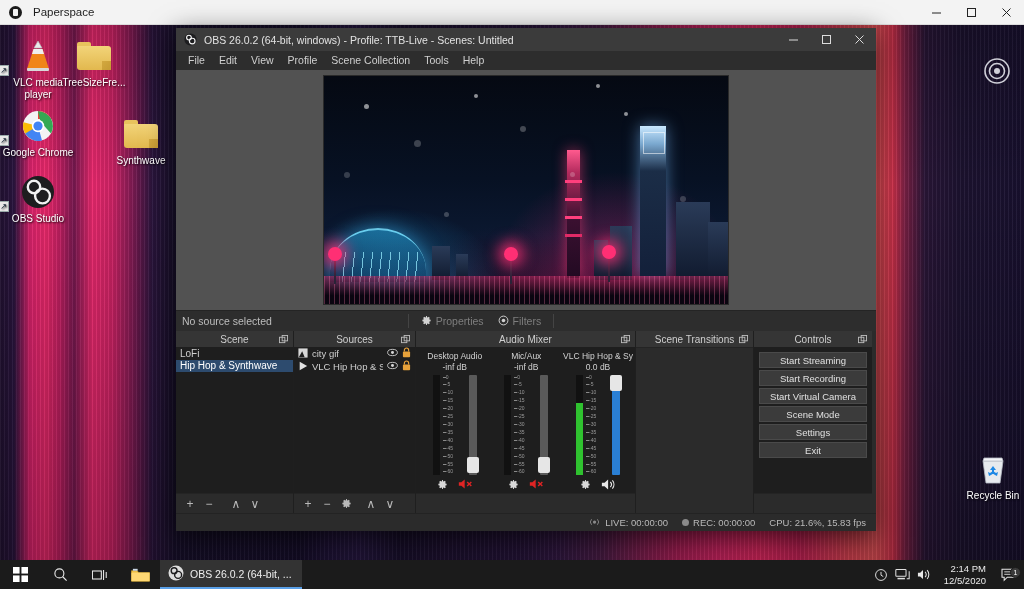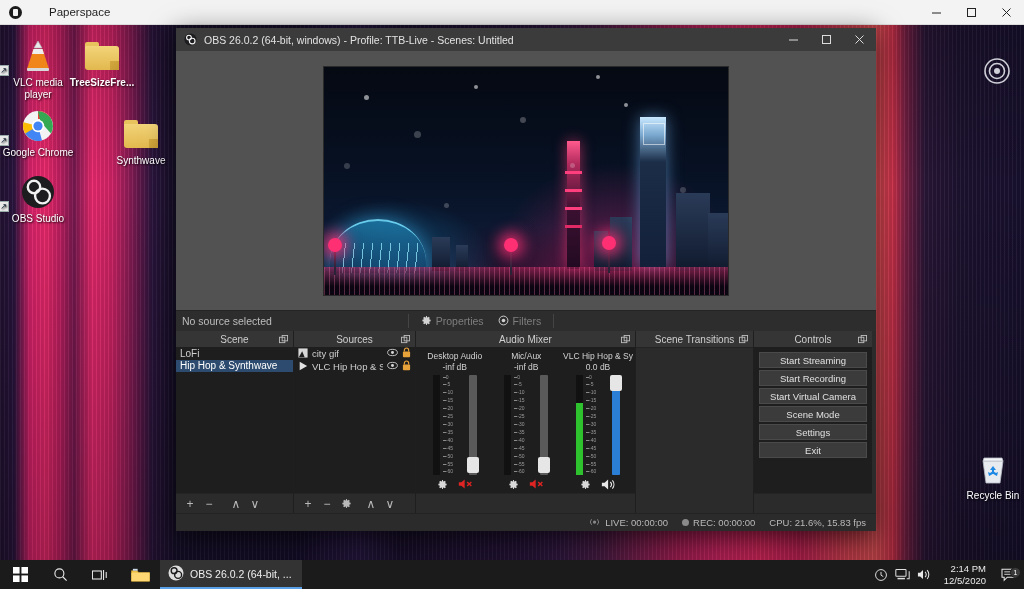--- a/index.html
+++ b/index.html
@@ -18,21 +18,21 @@
   }
   #paperspace-bar .ps-logo {
     width: 13px; height: 13px; border-radius: 50%; background: #1b1b1b;
     margin-left: 9px; position: relative;
   }
   #paperspace-bar .ps-logo::after{
     content:""; position:absolute; left:4px; top:3px; width:5px;height:7px;
     background:#f3f3f3; border-radius:1px;
   }
   #paperspace-bar .ps-title {
-    margin-left: 27px; font-size: 11.5px; color: #1d1d1d;
+    margin-left: 11px; font-size: 11.5px; color: #1d1d1d;
   }
   #paperspace-bar .ps-wbtns {
     margin-left: auto; display: flex; height: 100%;
   }
   #paperspace-bar .ps-wbtn {
     width: 35px; height: 100%; display: flex; align-items: center; justify-content: center;
     color: #222; font-size: 11px;
   }
   #paperspace-bar .ps-wbtn svg { display:block; }
 
@@ -339,21 +339,21 @@
           <polygon points="15,2 19,9 11,9" fill="#e9e9ea" stroke="#b9b9bb" stroke-width="0.6"></polygon>
           <polygon points="10.5,10 19.5,10 26,30 4,30" fill="#f08519"></polygon>
           <polygon points="10.5,10 19.5,10 21,15 9,15" fill="#efefef"></polygon>
           <rect x="4" y="29" width="22" height="3" rx="1" fill="#d9d9d9"></rect>
         </svg>
         <span class="shortcut-badge">↗</span>
       </div>
       <span class="desk-label">VLC media player</span>
     </div>
 
-    <div class="desk-icon" style="left:64px; top:12px;font-weight:bold;">
+    <div class="desk-icon" style="left:56px; top:12px;">
       <div class="glyph">
         <div class="folder">
             <div class="tab"></div>
             <div class="body"></div>
             <div class="fold"></div>
           </div>
       </div>
       <span class="desk-label">TreeSizeFre...</span>
     </div>
 
@@ -434,20 +434,29 @@
         </div>
         <div class="obs-wbtn" id="obs-close">
           <svg width="11" height="11" viewBox="0 0 11 11">
               <line x1="1.5" y1="1.5" x2="9.5" y2="9.5" stroke="#dcdcdc" stroke-width="1"></line>
               <line x1="9.5" y1="1.5" x2="1.5" y2="9.5" stroke="#dcdcdc" stroke-width="1"></line>
             </svg>
         </div>
       </div>
     </div>
 
+    <div id="obs-menubar">
+      <span class="menu-item">File</span>
+      <span class="menu-item">Edit</span>
+      <span class="menu-item">View</span>
+      <span class="menu-item">Profile</span>
+      <span class="menu-item">Scene Collection</span>
+      <span class="menu-item">Tools</span>
+      <span class="menu-item">Help</span>
+    </div>
 
     <div id="obs-preview-wrap">
       <div id="obs-canvas">
         <div class="sky"></div>
         <div class="bld dome"></div>
         <div class="bld bldblock b5"></div>
         <div class="bld bldblock b6"></div>
         <div class="bld tower-c"></div>
         <div class="bld bldblock b3"></div>
         <div class="bld bldblock b4"></div>

